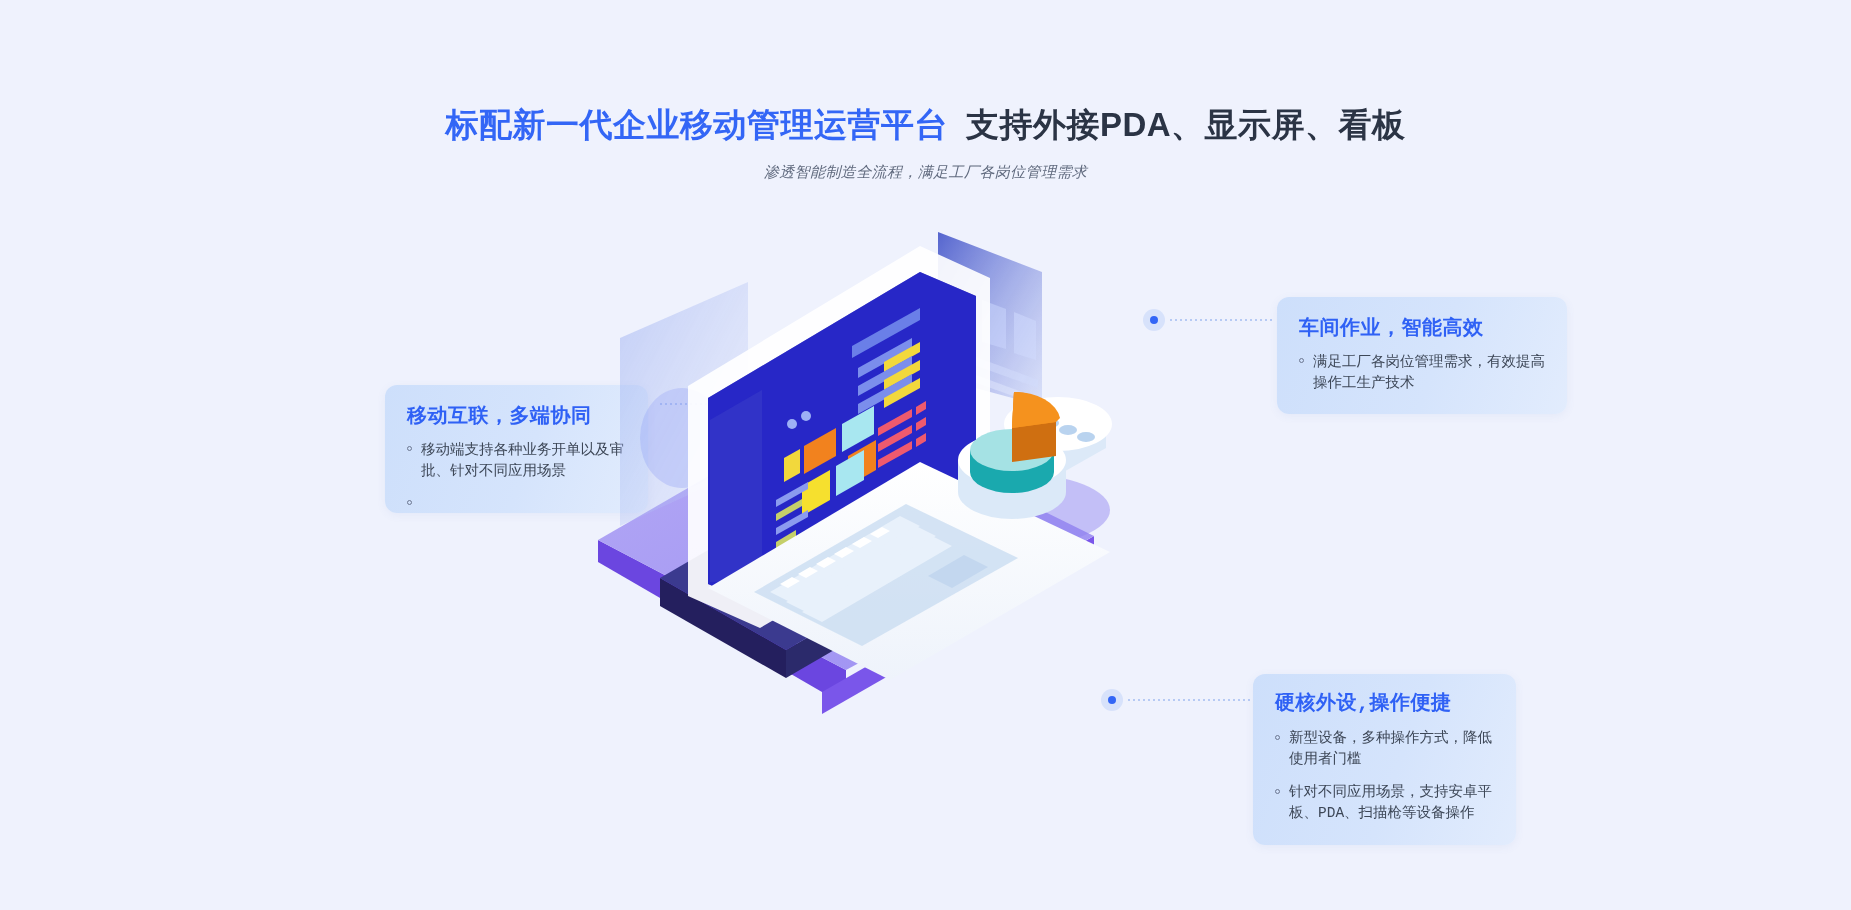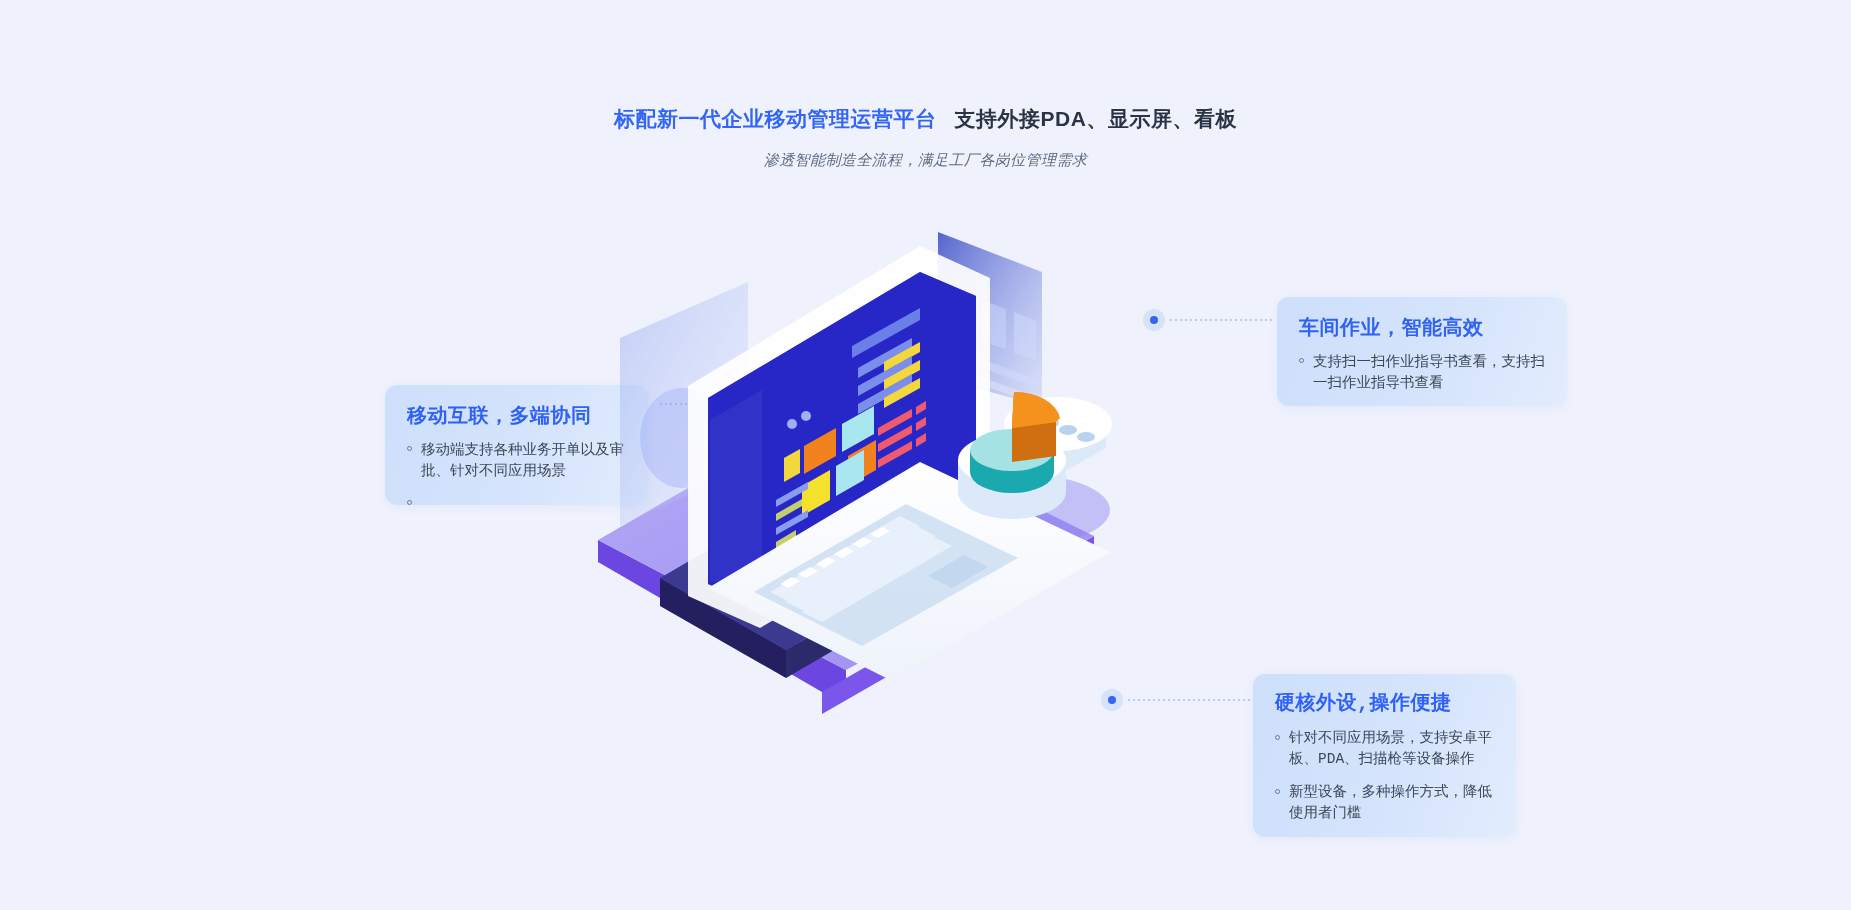--- a/index.html
+++ b/index.html
@@ -11,41 +11,41 @@
     -webkit-font-smoothing:antialiased;
   }
   .stage{position:relative;width:1851px;height:910px;}
 
   
   .header{position:absolute;left:0;top:0;width:100%;text-align:center;}
   .title-row{
     margin-top:108px;
     line-height:1;
     white-space:nowrap;
-    font-size:21px;
+    font-size:33px;
     font-weight:700;
     letter-spacing:.5px;
   }
   .title-accent{color:#3366f6;}
   .title-rest{color:#2b3445;margin-left:18px;}
   .subtitle{
     margin-top:22px;
     font-size:15px;
     color:#606a7e;
     letter-spacing:.4px;
     font-style:italic;
   }
 
   
   .card{
     position:absolute;
     border-radius:12px;
     background:linear-gradient(110deg,#cddffb 0%,#d5e4fc 55%,#e2ecfd 100%);
     box-shadow:0 2px 10px rgba(80,110,190,.07);
-    padding:18px 22px 12px 22px;
+    padding:18px 22px 20px 22px;
     box-sizing:border-box;
   }
   .card-title{
     color:#2f61f5;
     font-size:20px;
     font-weight:700;
     letter-spacing:.5px;
     margin:0 0 12px 0;
     line-height:1.2;
   }
@@ -115,29 +115,29 @@
     <div class="card-title">移动互联，多端协同</div>
     <ul class="bullets">
       <li><span class="dot"></span><span>移动端支持各种业务开单以及审批、针对不同应用场景</span></li>
       <li><span class="dot"></span></li>
     </ul>
   </div>
 
   <div class="card" id="card-workshop">
     <div class="card-title">车间作业，智能高效</div>
     <ul class="bullets">
-      <li><span class="dot"></span><span>支持扫一扫作业指导书查看，支持扫一扫作业指导书查看</span></li>
+      <li><span class="dot"></span><span>满足工厂各岗位管理需求，有效提高操作工生产技术</span></li>
     </ul>
   </div>
 
   <div class="card" id="card-hardware">
     <div class="card-title">硬核外设,操作便捷</div>
     <ul class="bullets">
+      <li><span class="dot"></span><span>新型设备，多种操作方式，降低使用者门槛</span></li>
       <li><span class="dot"></span><span>针对不同应用场景，支持安卓平板、PDA、扫描枪等设备操作</span></li>
-      <li><span class="dot"></span><span>新型设备，多种操作方式，降低使用者门槛</span></li>
     </ul>
   </div>
 
   <div class="illus">
     <svg width="660" height="560" viewBox="0 0 660 560" xmlns="http://www.w3.org/2000/svg">
       <defs>
         <linearGradient id="gScreenGlass" x1="0" y1="0" x2="1" y2="1">
           <stop offset="0%" stop-color="#8fa5ef" stop-opacity=".85"></stop>
           <stop offset="100%" stop-color="#c9d3f6" stop-opacity=".35"></stop>
         </linearGradient>

